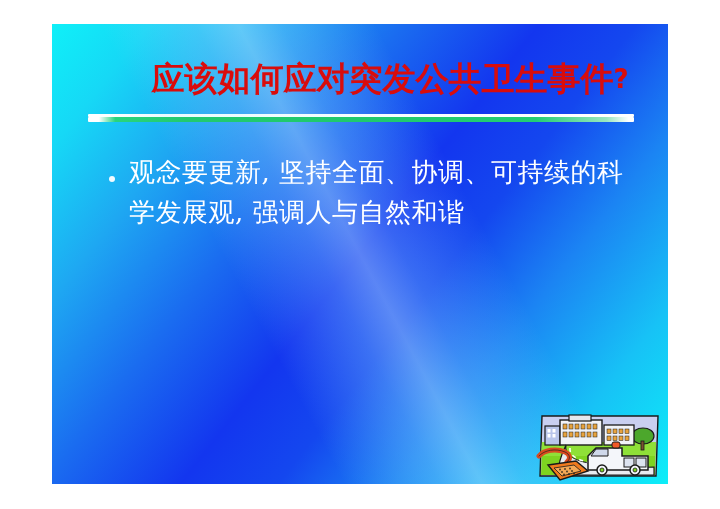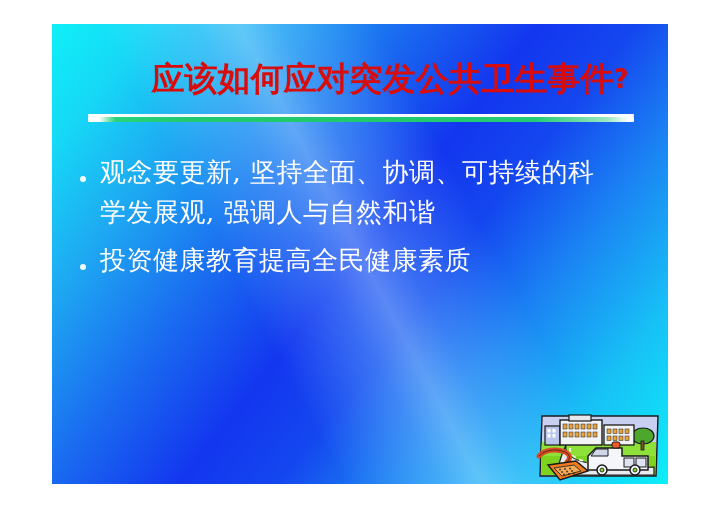--- a/index.html
+++ b/index.html
@@ -110,21 +110,21 @@
       #eafbff 14%,
       #f6ffff 50%,
       #ffffff 90%,
       #ffffff 100%);
     border-radius: 1px;
   }
 
   
   .body-list {
     position: absolute;
-    left: 28px;
+    left: 57px;
     top: 128px;
     width: 540px;
   }
   .bullet-row {
     display: flex;
     align-items: flex-start;
     margin-bottom: 8px;
   }
   .bullet-mark {
     flex: 0 0 auto;
@@ -174,24 +174,20 @@
 
     <div class="body-list">
 
       <div class="bullet-row">
         <div class="bullet-mark"><span class="bullet-dot"></span></div>
         <div class="bullet-text">观念要更新, 坚持全面、协调、可持续的科学发展观, 强调人与自然和谐</div>
       </div>
 
 
 
-      <div class="bullet-row">
-        <div class="bullet-mark"><span class="bullet-dot"></span></div>
-        <div class="bullet-text">投资健康教育提高全民健康素质</div>
-      </div>
 
     </div>
 
     <div class="clipart">
       <svg width="126" height="70" viewBox="0 0 126 70" xmlns="http://www.w3.org/2000/svg">
 
         <polygon points="6,4 122,4 120,64 4,64" fill="#c9cff0" stroke="#1a1a1a" stroke-width="1.4"></polygon>
 
         <path d="M6,30 L120,30 L119,63 L5,63 Z" fill="#7ed321"></path>
         <path d="M6,30 L120,30 L119,44 L5,44 Z" fill="#8fe038"></path>

